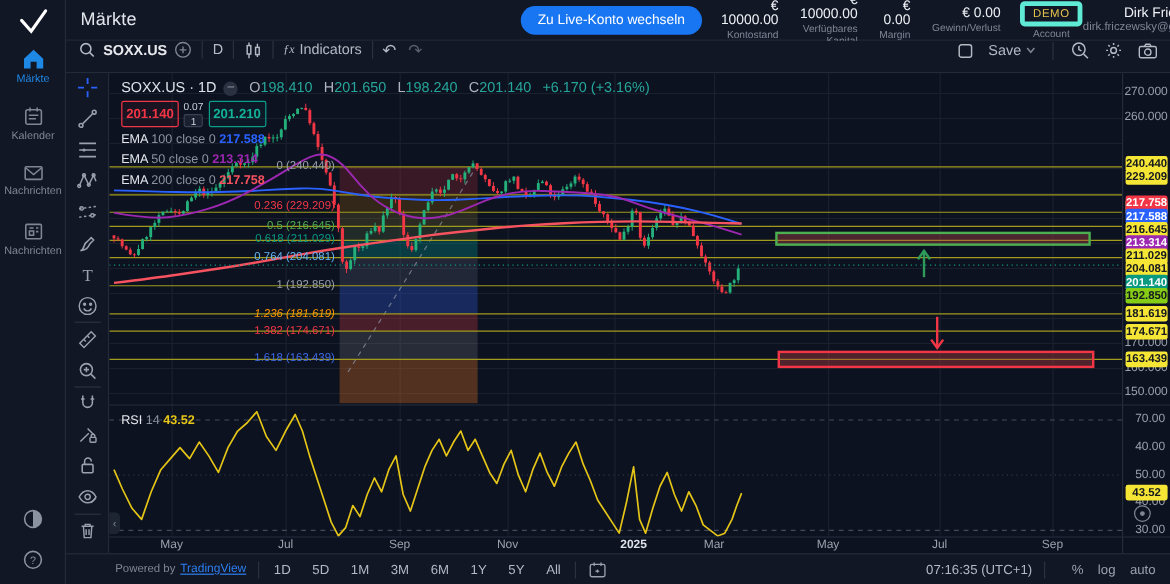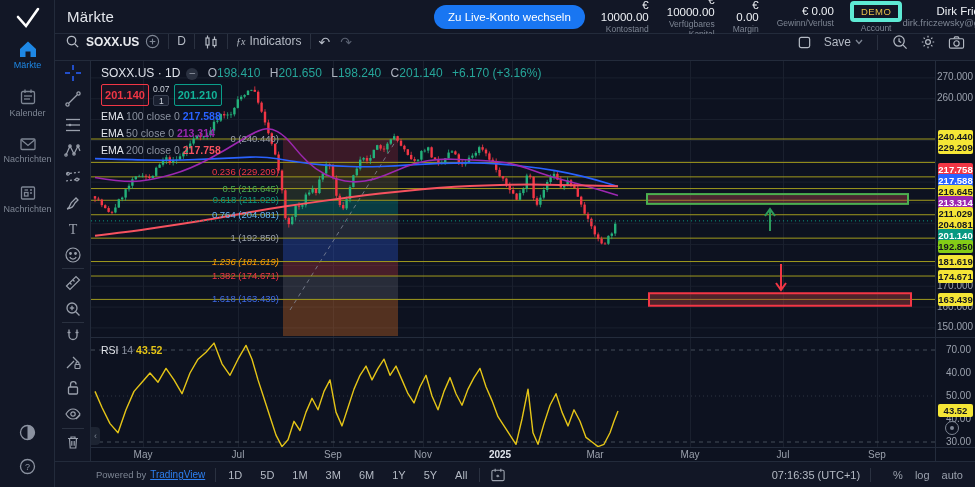--- a/index.html
+++ b/index.html
@@ -738,21 +738,21 @@
       <div class="fib-label" style="top: 133.272px; color: rgb(8, 153, 129);">0.618 (211.029)</div>
       <div class="fib-label" style="top: 147.747px; color: rgb(100, 181, 246);">0.764 (204.081)</div>
       <div class="fib-label" style="top: 171.144px; color: rgb(154, 160, 172);">1 (192.850)</div>
       <div class="fib-label" style="top: 194.542px; color: rgb(255, 152, 0); font-style: italic;">1.236 (181.619)</div>
       <div class="fib-label" style="top: 209.017px; color: rgb(242, 54, 69);">1.382 (174.671)</div>
       <div class="fib-label" style="top: 232.416px; color: rgb(61, 106, 232);">1.618 (163.439)</div>
       <div class="time-label" style="left: 32px;">May</div>
       <div class="time-label" style="left: 127px;">Jul</div>
       <div class="time-label" style="left: 222px;">Sep</div>
       <div class="time-label" style="left: 312px;">Nov</div>
-      <div class="time-label bold" style="left: 389px;">2025</div>
+      <div class="time-label bold" style="left: 417px;">2025</div>
       <div class="time-label" style="left: 484px;">Mar</div>
       <div class="time-label" style="left: 579px;">May</div>
       <div class="time-label" style="left: 672px;">Jul</div>
       <div class="time-label" style="left: 766px;">Sep</div>
       <div class="axis-label" style="top: 10.4177px;">270.000</div>
       <div class="axis-label" style="top: 31.2507px;">260.000</div>
       <div class="axis-label" style="top: 177.082px;">190.000</div>
       <div class="axis-label" style="top: 218.748px;">170.000</div>
       <div class="axis-label" style="top: 239.581px;">160.000</div>
       <div class="axis-label" style="top: 260.414px;">150.000</div>

